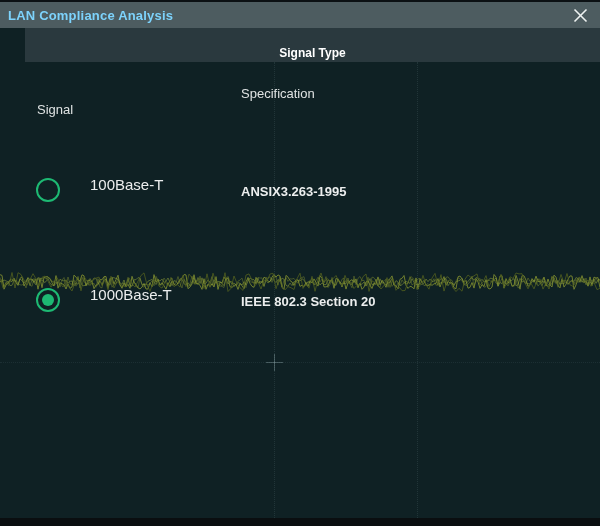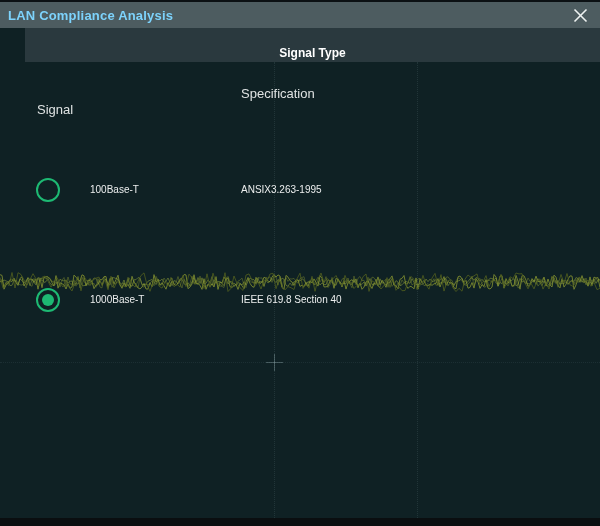--- a/index.html
+++ b/index.html
@@ -44,22 +44,22 @@
   .radio-row {position:absolute; left:0; right:0; height:28px;}
   .row-0 {top:114px;}
   .row-1 {top:189px;margin-top:35px;}
   .radio {
     position:absolute; left:36px; top:2px; width:24px; height:24px; box-sizing:border-box;
     border:2px solid var(--accent,#1db973); border-radius:50%; cursor:pointer;
     display:flex; align-items:center; justify-content:center;
   }
   .radio-dot {width:12px; height:12px; border-radius:50%; background:var(--accent,#1db973); display:none;}
   .radio-row.selected .radio-dot {display:block;}
-  .sig-label {position:absolute; left:90px; top:8px; font-size:10px; color:#eceeee;}
-  .spec-label {position:absolute; left:241px; top:8px; font-size:10px; color:#eceeee;}
+  .sig-label {position:absolute; left:90px; top:0; font-size:15px; color:#eceeee;}
+  .spec-label {position:absolute; left:241px; top:8px; font-size:13px; color:#eceeee;font-weight:bold;}
   .waveform {position:absolute; left:0; top:206px; width:600px; height:28px; pointer-events:none;}
   
   .bottom-strip {position:absolute; left:0; right:0; bottom:0; height:8px; background:var(--bottom-strip,#0a0e10);}
 </style>
 </head>
 <body>
 
 <div class="screen" style="--titlebar-bg: #4d5c60; --tabbar-bg: #2a393e; --content-bg: #0f2124; --accent: #1db973; --text-secondary: #c9cfd0; --bottom-strip: #0a0e10;">
   <div class="top-edge"></div>
 
@@ -98,21 +98,21 @@
       </span>
       <span class="sig-label">100Base-T</span>
       <span class="spec-label">ANSIX3.263-1995</span>
     </div>
 
     <div class="radio-row row-1 selected">
       <span class="radio">
         <span class="radio-dot"></span>
       </span>
       <span class="sig-label">1000Base-T</span>
-      <span class="spec-label">IEEE 619.8 Section 40</span>
+      <span class="spec-label">IEEE 802.3 Section 20</span>
     </div>
 
     <svg class="waveform" viewBox="0 0 600 28" preserveAspectRatio="none">
         <path d="M0 6.7 L2 7.4 L4 21.2 L6 17.0 L8 14.3 L10 12.6 L12 13.5 L14 10.1 L16 14.8 L18 17.4 L20 10.4 L22 8.8 L24 18.0 L26 14.3 L28 9.5 L30 12.0 L32 10.9 L34 14.5 L36 10.9 L38 21.2 L40 10.2 L42 19.7 L44 9.4 L46 8.7 L48 8.8 L50 10.9 L52 14.7 L54 17.9 L56 7.6 L58 20.2 L60 14.8 L62 15.8 L64 16.7 L66 21.0 L68 15.9 L70 20.3 L72 18.9 L74 7.1 L76 9.1 L78 11.9 L80 12.9 L82 6.8 L84 7.8 L86 18.0 L88 12.0 L90 12.9 L92 13.5 L94 20.7 L96 17.0 L98 16.8 L100 11.5 L102 11.8 L104 8.6 L106 8.5 L108 20.2 L110 11.3 L112 9.4 L114 16.0 L116 11.6 L118 7.2 L120 16.8 L122 20.3 L124 14.7 L126 18.9 L128 16.3 L130 20.3 L132 8.3 L134 14.4 L136 16.2 L138 19.9 L140 20.9 L142 19.1 L144 15.4 L146 21.0 L148 21.0 L150 14.7 L152 18.8 L154 6.6 L156 14.2 L158 11.4 L160 17.4 L162 14.7 L164 17.8 L166 21.2 L168 14.9 L170 18.8 L172 12.9 L174 16.1 L176 17.6 L178 14.8 L180 11.2 L182 10.1 L184 6.6 L186 6.9 L188 20.7 L190 19.0 L192 16.0 L194 6.7 L196 15.8 L198 15.4 L200 17.3 L202 21.4 L204 10.7 L206 21.3 L208 16.2 L210 18.6 L212 15.9 L214 19.0 L216 8.6 L218 21.4 L220 14.1 L222 15.0 L224 8.9 L226 12.4 L228 9.7 L230 18.7 L232 19.4 L234 17.5 L236 16.4 L238 21.4 L240 15.6 L242 17.5 L244 20.8 L246 13.8 L248 9.9 L250 15.3 L252 18.4 L254 19.3 L256 9.3 L258 14.8 L260 13.7 L262 14.4 L264 9.2 L266 10.3 L268 13.1 L270 13.7 L272 9.1 L274 6.5 L276 9.1 L278 6.9 L280 8.1 L282 19.6 L284 21.2 L286 7.4 L288 9.1 L290 12.6 L292 14.0 L294 17.5 L296 12.0 L298 11.9 L300 18.4 L302 17.2 L304 18.5 L306 14.4 L308 18.5 L310 12.7 L312 14.9 L314 10.9 L316 14.4 L318 18.1 L320 7.7 L322 10.3 L324 18.9 L326 18.9 L328 18.1 L330 12.9 L332 11.9 L334 20.3 L336 10.3 L338 11.9 L340 13.7 L342 19.0 L344 12.6 L346 21.1 L348 14.8 L350 13.0 L352 11.6 L354 14.6 L356 10.9 L358 19.8 L360 15.1 L362 21.3 L364 19.1 L366 13.9 L368 13.1 L370 17.0 L372 20.5 L374 14.8 L376 16.4 L378 8.9 L380 16.9 L382 12.4 L384 15.6 L386 19.3 L388 12.3 L390 10.9 L392 7.9 L394 16.8 L396 17.5 L398 21.0 L400 11.3 L402 10.4 L404 7.5 L406 17.3 L408 20.4 L410 18.3 L412 18.9 L414 20.9 L416 9.9 L418 21.2 L420 10.7 L422 14.6 L424 12.4 L426 17.2 L428 17.9 L430 15.9 L432 17.4 L434 15.8 L436 15.4 L438 10.6 L440 19.0 L442 13.7 L444 8.6 L446 17.3 L448 13.5 L450 14.9 L452 14.8 L454 19.8 L456 20.8 L458 8.8 L460 8.0 L462 10.8 L464 14.4 L466 12.4 L468 20.2 L470 19.4 L472 14.5 L474 20.1 L476 10.7 L478 13.9 L480 20.4 L482 16.6 L484 18.4 L486 11.5 L488 20.1 L490 21.0 L492 19.1 L494 6.5 L496 9.0 L498 17.8 L500 8.1 L502 7.7 L504 20.2 L506 10.6 L508 15.3 L510 10.4 L512 18.4 L514 17.3 L516 7.4 L518 13.2 L520 21.2 L522 7.7 L524 7.8 L526 12.2 L528 18.3 L530 16.9 L532 10.6 L534 14.0 L536 8.1 L538 13.7 L540 13.1 L542 14.7 L544 9.0 L546 18.1 L548 11.0 L550 16.9 L552 19.0 L554 7.1 L556 9.2 L558 17.3 L560 19.9 L562 10.7 L564 19.1 L566 16.2 L568 11.3 L570 7.9 L572 8.1 L574 21.3 L576 16.9 L578 10.4 L580 14.3 L582 7.6 L584 14.2 L586 12.9 L588 18.2 L590 8.9 L592 17.6 L594 9.1 L596 10.1 L598 9.6 L600 19.7" fill="none" stroke="#75842e" stroke-width="1" stroke-opacity="0.95"></path>
         <path d="M0 13.4 L2 13.5 L4 12.0 L6 12.9 L8 13.8 L10 17.5 L12 17.3 L14 12.6 L16 13.5 L18 16.5 L20 11.2 L22 12.6 L24 15.0 L26 12.6 L28 10.4 L30 17.7 L32 11.4 L34 14.5 L36 16.9 L38 10.0 L40 13.9 L42 11.6 L44 14.4 L46 13.7 L48 10.4 L50 15.5 L52 16.7 L54 17.6 L56 15.3 L58 14.8 L60 11.2 L62 12.5 L64 12.9 L66 12.3 L68 15.2 L70 13.3 L72 13.0 L74 17.8 L76 14.7 L78 16.3 L80 12.3 L82 17.3 L84 17.8 L86 16.7 L88 15.3 L90 10.6 L92 13.7 L94 10.0 L96 10.4 L98 16.0 L100 13.0 L102 16.6 L104 12.0 L106 11.4 L108 15.4 L110 17.1 L112 9.8 L114 9.7 L116 10.6 L118 11.4 L120 14.9 L122 16.3 L124 12.0 L126 18.2 L128 11.4 L130 17.6 L132 18.2 L134 11.8 L136 11.7 L138 9.6 L140 10.3 L142 16.3 L144 16.9 L146 16.0 L148 13.2 L150 12.3 L152 11.5 L154 13.7 L156 16.6 L158 11.7 L160 12.9 L162 11.0 L164 14.5 L166 13.1 L168 10.0 L170 14.5 L172 17.7 L174 12.7 L176 13.2 L178 16.1 L180 12.5 L182 11.3 L184 15.8 L186 17.0 L188 14.7 L190 17.9 L192 13.7 L194 9.9 L196 15.7 L198 9.5 L200 15.6 L202 9.8 L204 15.9 L206 15.3 L208 11.9 L210 14.1 L212 17.1 L214 11.5 L216 14.8 L218 13.5 L220 13.7 L222 15.2 L224 17.7 L226 9.6 L228 16.1 L230 13.2 L232 16.2 L234 15.0 L236 16.8 L238 14.7 L240 15.4 L242 17.0 L244 13.7 L246 17.2 L248 13.2 L250 10.0 L252 11.3 L254 11.7 L256 15.4 L258 10.1 L260 16.1 L262 13.2 L264 18.2 L266 12.2 L268 15.0 L270 13.3 L272 10.5 L274 12.5 L276 14.6 L278 11.5 L280 13.4 L282 10.1 L284 11.2 L286 17.3 L288 18.3 L290 15.1 L292 17.6 L294 13.5 L296 14.3 L298 12.2 L300 13.1 L302 10.8 L304 12.1 L306 15.5 L308 13.8 L310 15.0 L312 9.9 L314 16.9 L316 15.8 L318 13.4 L320 17.0 L322 14.9 L324 16.4 L326 16.7 L328 11.9 L330 12.7 L332 14.3 L334 16.5 L336 17.4 L338 11.4 L340 14.7 L342 16.0 L344 15.4 L346 15.8 L348 12.1 L350 16.0 L352 16.4 L354 11.3 L356 15.1 L358 17.5 L360 15.8 L362 16.3 L364 14.0 L366 18.1 L368 14.6 L370 10.5 L372 16.3 L374 17.3 L376 11.1 L378 18.0 L380 10.8 L382 15.1 L384 14.6 L386 17.1 L388 14.6 L390 14.7 L392 10.6 L394 17.0 L396 12.6 L398 14.1 L400 17.7 L402 16.8 L404 14.7 L406 13.4 L408 14.4 L410 15.3 L412 10.7 L414 14.4 L416 16.5 L418 16.7 L420 15.5 L422 16.5 L424 15.0 L426 11.0 L428 13.6 L430 11.1 L432 13.4 L434 13.2 L436 11.6 L438 16.8 L440 15.1 L442 14.6 L444 11.7 L446 10.5 L448 17.7 L450 15.1 L452 14.7 L454 17.4 L456 13.8 L458 13.0 L460 12.3 L462 10.3 L464 17.3 L466 15.3 L468 13.7 L470 10.7 L472 9.7 L474 12.3 L476 9.6 L478 10.2 L480 13.3 L482 11.3 L484 14.1 L486 12.8 L488 12.9 L490 10.2 L492 10.5 L494 11.6 L496 10.1 L498 18.4 L500 14.5 L502 15.6 L504 13.4 L506 16.4 L508 15.0 L510 13.4 L512 12.1 L514 10.6 L516 17.9 L518 16.5 L520 10.4 L522 14.1 L524 12.9 L526 14.5 L528 15.8 L530 15.7 L532 14.4 L534 11.8 L536 16.5 L538 10.7 L540 14.9 L542 17.7 L544 13.0 L546 16.9 L548 18.4 L550 17.3 L552 15.5 L554 9.8 L556 15.5 L558 12.4 L560 16.2 L562 15.0 L564 15.7 L566 13.5 L568 16.5 L570 13.3 L572 13.0 L574 13.2 L576 9.5 L578 10.6 L580 9.9 L582 14.2 L584 10.5 L586 16.7 L588 14.5 L590 14.1 L592 16.4 L594 10.9 L596 15.4 L598 11.4 L600 12.1" fill="none" stroke="#8c9c3a" stroke-width="1" stroke-opacity="0.55"></path>
         <path d="M0 9.4 L3 19.8 L6 14.8 L9 17.6 L12 4.5 L15 20.0 L18 4.7 L21 6.5 L24 12.0 L27 17.2 L30 11.5 L33 5.7 L36 10.9 L39 18.3 L42 9.3 L45 8.1 L48 13.2 L51 19.1 L54 13.8 L57 9.7 L60 15.1 L63 19.0 L66 11.7 L69 19.2 L72 23.0 L75 14.4 L78 9.5 L81 22.8 L84 8.5 L87 13.2 L90 17.6 L93 11.9 L96 10.2 L99 9.1 L102 17.6 L105 12.0 L108 21.7 L111 8.2 L114 20.0 L117 13.7 L120 16.0 L123 17.8 L126 18.9 L129 9.8 L132 15.8 L135 19.1 L138 13.1 L141 7.5 L144 4.9 L147 16.8 L150 23.3 L153 14.8 L156 10.1 L159 18.2 L162 20.1 L165 14.0 L168 17.8 L171 9.3 L174 18.6 L177 16.2 L180 19.1 L183 7.3 L186 18.6 L189 6.1 L192 9.7 L195 16.5 L198 11.6 L201 10.9 L204 20.6 L207 5.8 L210 19.3 L213 5.2 L216 15.3 L219 15.1 L222 18.1 L225 4.7 L228 23.5 L231 20.3 L234 8.0 L237 15.4 L240 19.6 L243 22.4 L246 7.1 L249 5.9 L252 12.3 L255 17.7 L258 13.9 L261 21.0 L264 12.0 L267 12.9 L270 6.0 L273 5.3 L276 20.7 L279 11.4 L282 18.2 L285 21.9 L288 18.6 L291 19.7 L294 21.5 L297 10.8 L300 5.2 L303 20.4 L306 15.9 L309 20.2 L312 8.3 L315 23.3 L318 11.3 L321 5.0 L324 14.7 L327 10.5 L330 13.3 L333 10.8 L336 7.5 L339 13.6 L342 17.9 L345 7.4 L348 15.4 L351 14.0 L354 20.5 L357 17.3 L360 16.1 L363 8.7 L366 6.0 L369 23.4 L372 12.8 L375 14.8 L378 17.3 L381 21.0 L384 17.4 L387 9.6 L390 19.4 L393 10.7 L396 22.3 L399 18.8 L402 22.7 L405 22.5 L408 14.1 L411 8.6 L414 11.3 L417 21.5 L420 17.4 L423 7.4 L426 16.8 L429 21.2 L432 10.1 L435 5.4 L438 17.8 L441 6.6 L444 23.1 L447 13.3 L450 11.9 L453 20.0 L456 23.5 L459 20.3 L462 23.2 L465 11.2 L468 7.0 L471 9.5 L474 7.9 L477 5.9 L480 17.2 L483 14.1 L486 7.6 L489 18.6 L492 12.1 L495 12.5 L498 13.9 L501 6.3 L504 19.7 L507 15.6 L510 8.8 L513 10.5 L516 5.0 L519 5.9 L522 5.7 L525 15.1 L528 20.8 L531 15.2 L534 20.9 L537 12.9 L540 10.9 L543 21.1 L546 15.0 L549 21.0 L552 8.4 L555 13.1 L558 16.4 L561 6.5 L564 15.1 L567 5.5 L570 16.9 L573 18.3 L576 14.3 L579 9.0 L582 11.2 L585 14.3 L588 12.0 L591 18.3 L594 14.4 L597 21.6 L600 20.3" fill="none" stroke="#4e5c1f" stroke-width="1" stroke-opacity="0.85"></path>
         <path d="M0 14.6 L2 11.3 L4 19.2 L6 14.1 L8 16.0 L10 11.5 L12 11.1 L14 12.8 L16 12.1 L18 15.1 L20 16.8 L22 17.1 L24 15.3 L26 19.9 L28 12.0 L30 17.0 L32 18.3 L34 10.4 L36 15.7 L38 9.3 L40 10.2 L42 10.7 L44 9.5 L46 10.5 L48 9.5 L50 10.4 L52 13.4 L54 13.2 L56 14.8 L58 13.9 L60 19.1 L62 12.3 L64 9.5 L66 18.3 L68 9.0 L70 15.9 L72 16.2 L74 11.8 L76 18.2 L78 8.3 L80 19.9 L82 9.2 L84 13.9 L86 15.2 L88 17.3 L90 13.7 L92 16.6 L94 15.3 L96 19.3 L98 10.7 L100 19.1 L102 19.9 L104 9.1 L106 12.4 L108 17.2 L110 10.2 L112 19.2 L114 16.2 L116 15.7 L118 10.4 L120 17.6 L122 18.4 L124 17.0 L126 16.5 L128 9.3 L130 17.3 L132 18.1 L134 13.1 L136 18.3 L138 19.8 L140 10.1 L142 17.5 L144 19.3 L146 16.2 L148 17.1 L150 15.2 L152 13.0 L154 17.8 L156 8.3 L158 12.0 L160 16.1 L162 17.0 L164 10.0 L166 13.1 L168 15.9 L170 13.0 L172 10.0 L174 16.4 L176 14.8 L178 8.5 L180 15.5 L182 20.0 L184 11.3 L186 14.6 L188 18.7 L190 15.6 L192 8.2 L194 15.7 L196 11.8 L198 17.0 L200 8.1 L202 16.4 L204 18.1 L206 18.3 L208 16.3 L210 14.4 L212 8.5 L214 18.3 L216 13.2 L218 17.1 L220 18.0 L222 18.4 L224 19.5 L226 10.8 L228 8.4 L230 13.9 L232 13.7 L234 18.5 L236 16.9 L238 13.1 L240 12.1 L242 10.1 L244 17.1 L246 19.6 L248 9.1 L250 12.6 L252 14.5 L254 14.1 L256 15.8 L258 9.3 L260 10.1 L262 9.9 L264 18.6 L266 9.5 L268 10.4 L270 8.7 L272 14.4 L274 8.7 L276 8.9 L278 17.2 L280 8.6 L282 18.8 L284 12.4 L286 9.7 L288 13.4 L290 10.9 L292 11.0 L294 10.4 L296 13.1 L298 15.3 L300 10.6 L302 9.5 L304 8.7 L306 17.7 L308 13.8 L310 13.4 L312 14.6 L314 16.2 L316 12.4 L318 9.2 L320 13.8 L322 11.2 L324 14.5 L326 8.6 L328 19.6 L330 16.6 L332 9.4 L334 16.4 L336 16.4 L338 10.6 L340 16.1 L342 11.2 L344 10.1 L346 14.5 L348 10.0 L350 16.0 L352 19.8 L354 8.1 L356 16.7 L358 10.3 L360 8.5 L362 12.6 L364 12.3 L366 17.6 L368 9.2 L370 18.9 L372 9.1 L374 9.8 L376 12.9 L378 18.2 L380 19.4 L382 12.5 L384 13.4 L386 11.2 L388 19.3 L390 11.7 L392 18.4 L394 16.2 L396 19.6 L398 14.8 L400 17.3 L402 12.0 L404 14.9 L406 15.7 L408 15.4 L410 8.6 L412 17.1 L414 15.4 L416 14.1 L418 10.8 L420 10.6 L422 14.6 L424 17.6 L426 17.1 L428 15.6 L430 17.7 L432 14.0 L434 10.7 L436 17.4 L438 16.2 L440 11.8 L442 10.5 L444 15.0 L446 9.4 L448 8.8 L450 11.5 L452 12.4 L454 17.4 L456 13.0 L458 9.8 L460 11.0 L462 13.4 L464 15.1 L466 17.8 L468 16.3 L470 13.7 L472 8.3 L474 17.3 L476 13.3 L478 12.0 L480 10.4 L482 15.9 L484 19.2 L486 18.6 L488 12.0 L490 12.6 L492 14.3 L494 11.6 L496 15.2 L498 17.0 L500 14.1 L502 10.6 L504 12.8 L506 14.2 L508 18.0 L510 13.8 L512 17.2 L514 18.4 L516 11.3 L518 19.9 L520 18.8 L522 10.7 L524 13.9 L526 15.8 L528 10.0 L530 13.3 L532 12.5 L534 14.3 L536 11.5 L538 18.1 L540 15.5 L542 11.3 L544 9.9 L546 14.2 L548 16.4 L550 17.2 L552 8.5 L554 14.4 L556 12.5 L558 19.3 L560 14.6 L562 12.6 L564 12.9 L566 12.2 L568 15.6 L570 14.7 L572 11.9 L574 15.6 L576 11.3 L578 14.6 L580 10.9 L582 13.3 L584 15.0 L586 10.0 L588 18.0 L590 15.0 L592 11.7 L594 14.2 L596 9.8 L598 14.3 L600 11.0" fill="none" stroke="#75842e" stroke-width="1" stroke-opacity="0.5"></path>
       </svg>
   </div>
 

